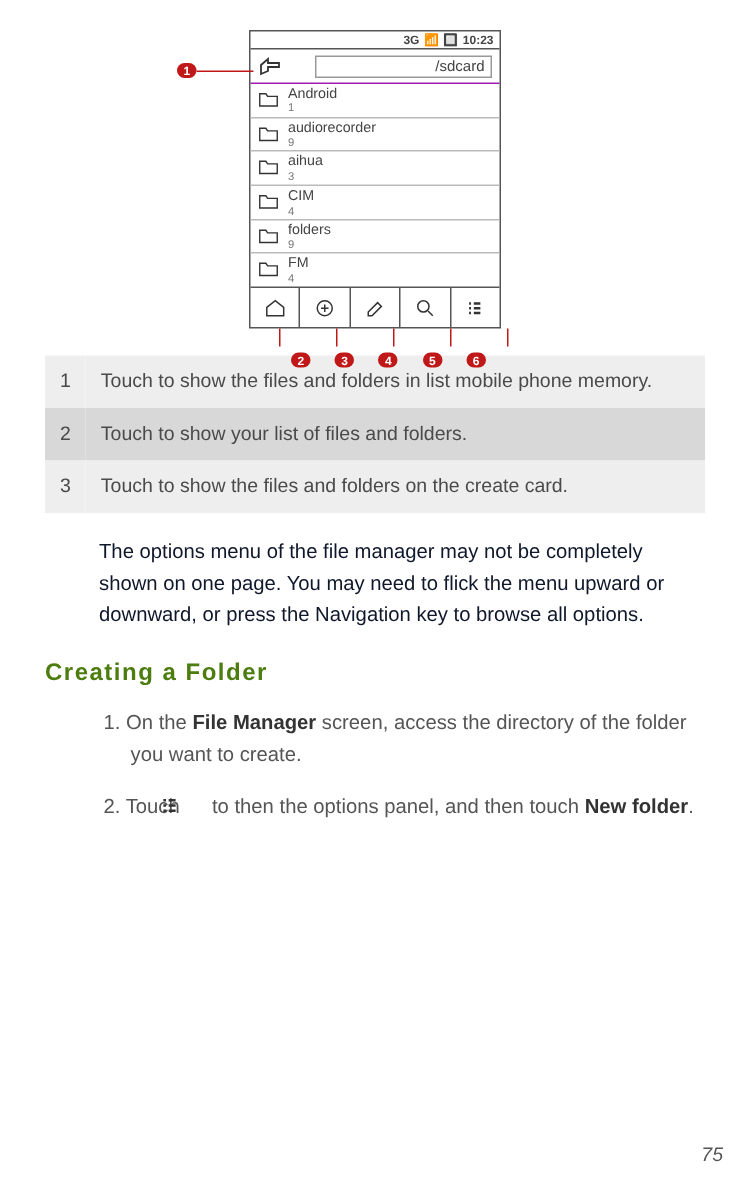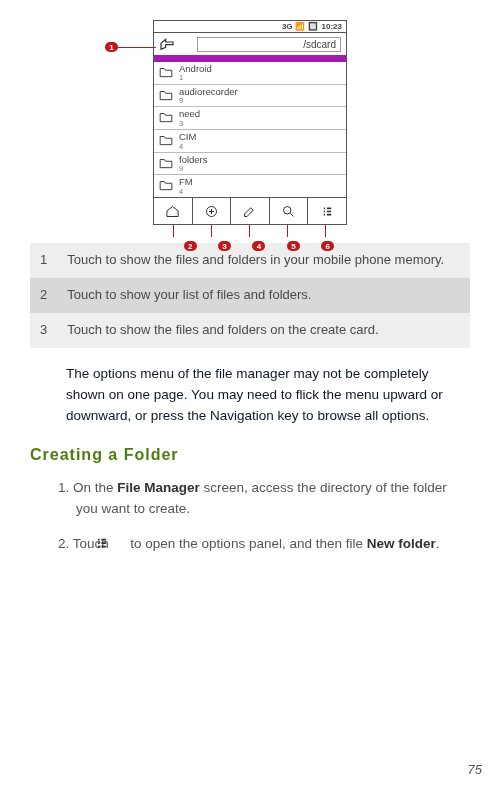--- a/index.html
+++ b/index.html
@@ -12,21 +12,21 @@
     position: relative;
     padding: 20px 30px 0 30px;
   }
   .phone-area {
     display: flex;
     justify-content: center;
     margin-bottom: 18px;
   }
   .phone-wrap { position: relative; }
   .phone {
-    width: 194px;
+    width: 168px;
     border: 1.2px solid #555;
     background: #fff;
     font-size: 9px;
     color: #444;
   }
   .status-bar {
     display: flex;
     justify-content: flex-end;
     align-items: center;
     gap: 3px;
@@ -34,21 +34,21 @@
     border-bottom: 1px solid #555;
     font-size: 8px;
     font-weight: bold;
   }
   .status-bar span { display: inline-block; }
   .path-row {
     display: flex;
     align-items: center;
     gap: 22px;
     padding: 3px 5px;
-    border-bottom: 7px solid #a21caf;
+    border-bottom: 1px solid #a21caf;
   }
   .back-icon svg { width: 16px; height: 16px; display:block;}
   .path-text {
     flex: 1;
     border: 1px solid #999;
     padding: 1px 4px;
     text-align: right;
     font-size: 10px;
   }
   .file-list { }
@@ -134,21 +134,21 @@
   }
   .section-heading {
     font-size: 16px;
     color: #4d7c0f;
     letter-spacing: 1px;
     margin-bottom: 14px;
   }
   .step {
     font-size: 13.5px;
     line-height: 1.55;
-    margin: 0 0 14px 28px;
+    margin: 0 0 14px 39px;
     color: #555;
     text-indent: -18px;
     padding-left: 18px;
   }
   .step b { color: #333; }
   .inline-icon {
     display: inline-block;
     width: 14px; height: 14px;
     vertical-align: -2px;
   }
@@ -207,21 +207,21 @@
               <span class="file-count">9</span>
             </div>
           </div>
           <div class="file-row">
             <span class="folder-icon">
               <svg viewBox="0 0 24 20" fill="none" stroke="#333" stroke-width="1.6">
                 <path d="M2 4h7l2 3h11v11H2z"></path>
               </svg>
             </span>
             <div class="file-info">
-              <span class="file-name">need</span>
+              <span class="file-name">aihua</span>
               <span class="file-count">3</span>
             </div>
           </div>
           <div class="file-row">
             <span class="folder-icon">
               <svg viewBox="0 0 24 20" fill="none" stroke="#333" stroke-width="1.6">
                 <path d="M2 4h7l2 3h11v11H2z"></path>
               </svg>
             </span>
             <div class="file-info">
@@ -295,21 +295,21 @@
       <span class="callout" style="position:static">5</span>
       <span class="callout" style="position:static">6</span>
     </div>
   </div>
 </div>
 
 <table class="legend-table">
   <tbody id="legend-body">
       <tr>
         <td>1</td>
-        <td>Touch to show the files and folders in your mobile phone memory.</td>
+        <td>Touch to show the files and folders in list mobile phone memory.</td>
       </tr>
       <tr>
         <td>2</td>
         <td>Touch to show your list of files and folders.</td>
       </tr>
       <tr>
         <td>3</td>
         <td>Touch to show the files and folders on the create card.</td>
       </tr>
     </tbody>
@@ -319,16 +319,16 @@
 
 <h3 class="section-heading">Creating a Folder</h3>
 
 <p class="step">
   <span>1. On the </span><b>File Manager</b><span> screen, access the directory of the folder you want to create.</span>
 </p>
 
 <p class="step">
   <span>2. Touch </span><span class="inline-icon"><svg viewBox="0 0 24 24" fill="none" stroke="#333" stroke-width="3">
         <path d="M5 6h3M5 12h3M5 18h3M11 6h8M11 12h8M11 18h8"></path>
-      </svg></span><span> to open the options panel, and then file </span><b>New folder</b><span>.</span>
+      </svg></span><span> to then the options panel, and then touch </span><b>New folder</b><span>.</span>
 </p>
 
 <div class="page-number">75</div>
 
 </body></html>

